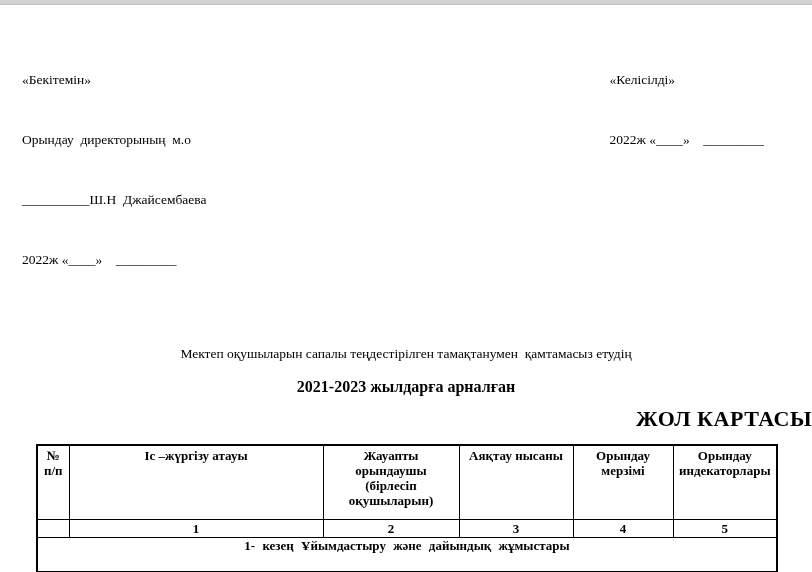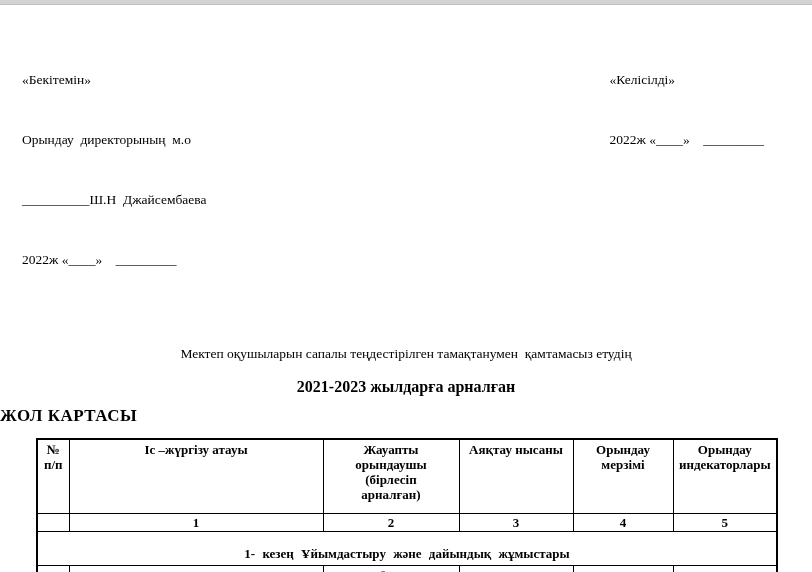--- a/index.html
+++ b/index.html
@@ -34,23 +34,23 @@
     white-space: pre-wrap;
   }
   .title-2 {
     margin-top: 16px;
     text-align: center;
     font-weight: bold;
     font-size: 16px;
   }
   .title-3 {
     margin-top: 10px;
-    text-align: left;
+    text-align: right;
     font-weight: bold;
-    font-size: 17px;
+    font-size: 22px;
     letter-spacing: 0.5px;
   }
 
   
   table.roadmap {
     margin: 12px 0 0 36px;
     width: 740px;
     border-collapse: collapse;
     border: 2px solid #000;
     table-layout: fixed;
@@ -74,21 +74,21 @@
     font-weight: bold;
     text-align: center;
     height: 16px;
     line-height: 14px;
     padding: 1px 0;
   }
   td.section-cell {
     font-weight: bold;
     text-align: center;
     height: 34px;
-    padding-top: 14px;
+    padding-top: 0;
     word-spacing: 4px;
   }
   .body-row td { padding: 2px 3px; text-align: center; }
   .body-row td.cell-num { font-weight: bold; }
   tr.r0 td { height: 50px; }
   tr.r0 td.cell-activity, tr.r1 td.cell-activity { text-align: left; padding-left: 5px; }
 </style>
 </head>
 <body>
 
@@ -123,21 +123,21 @@
       <col style="width:104px">
     </colgroup>
     <thead>
       <tr id="header-row">
           <th class="hdr">№
 п/п</th>
           <th class="hdr">Іс –жүргізу атауы</th>
           <th class="hdr">Жауапты
 орындаушы
 (бірлесіп
-арналған)</th>
+оқушыларын)</th>
           <th class="hdr">Аяқтау нысаны</th>
           <th class="hdr">Орындау
 мерзімі</th>
           <th class="hdr">Орындау
 индекаторлары</th>
         </tr>
       <tr id="numbers-row">
           <td class="numcell"></td>
           <td class="numcell">1</td>
           <td class="numcell">2</td>

